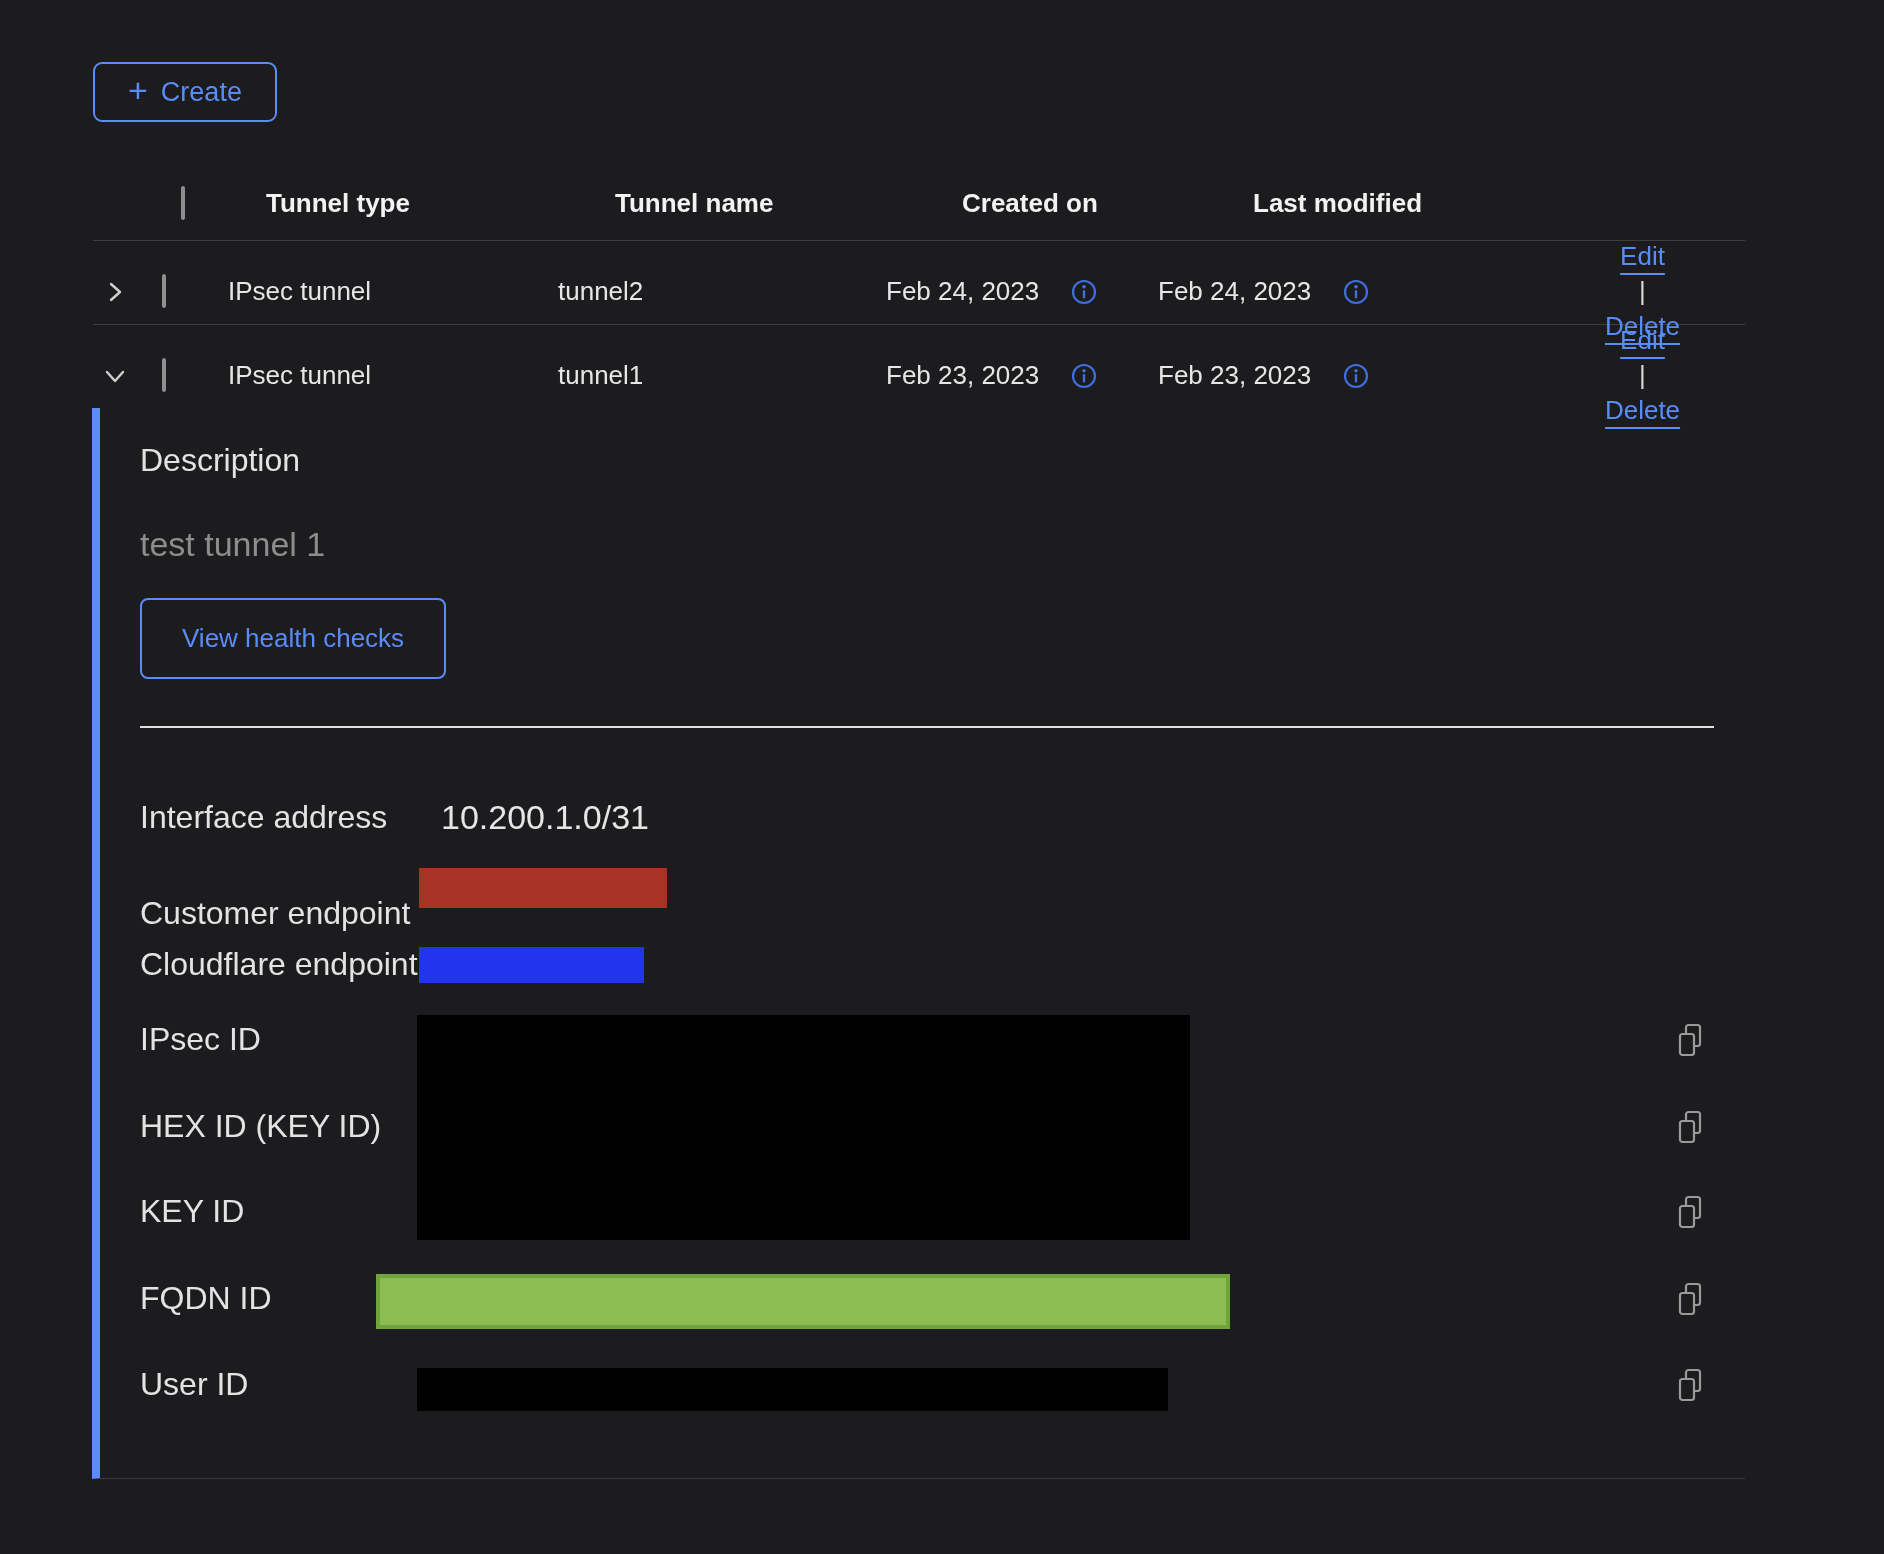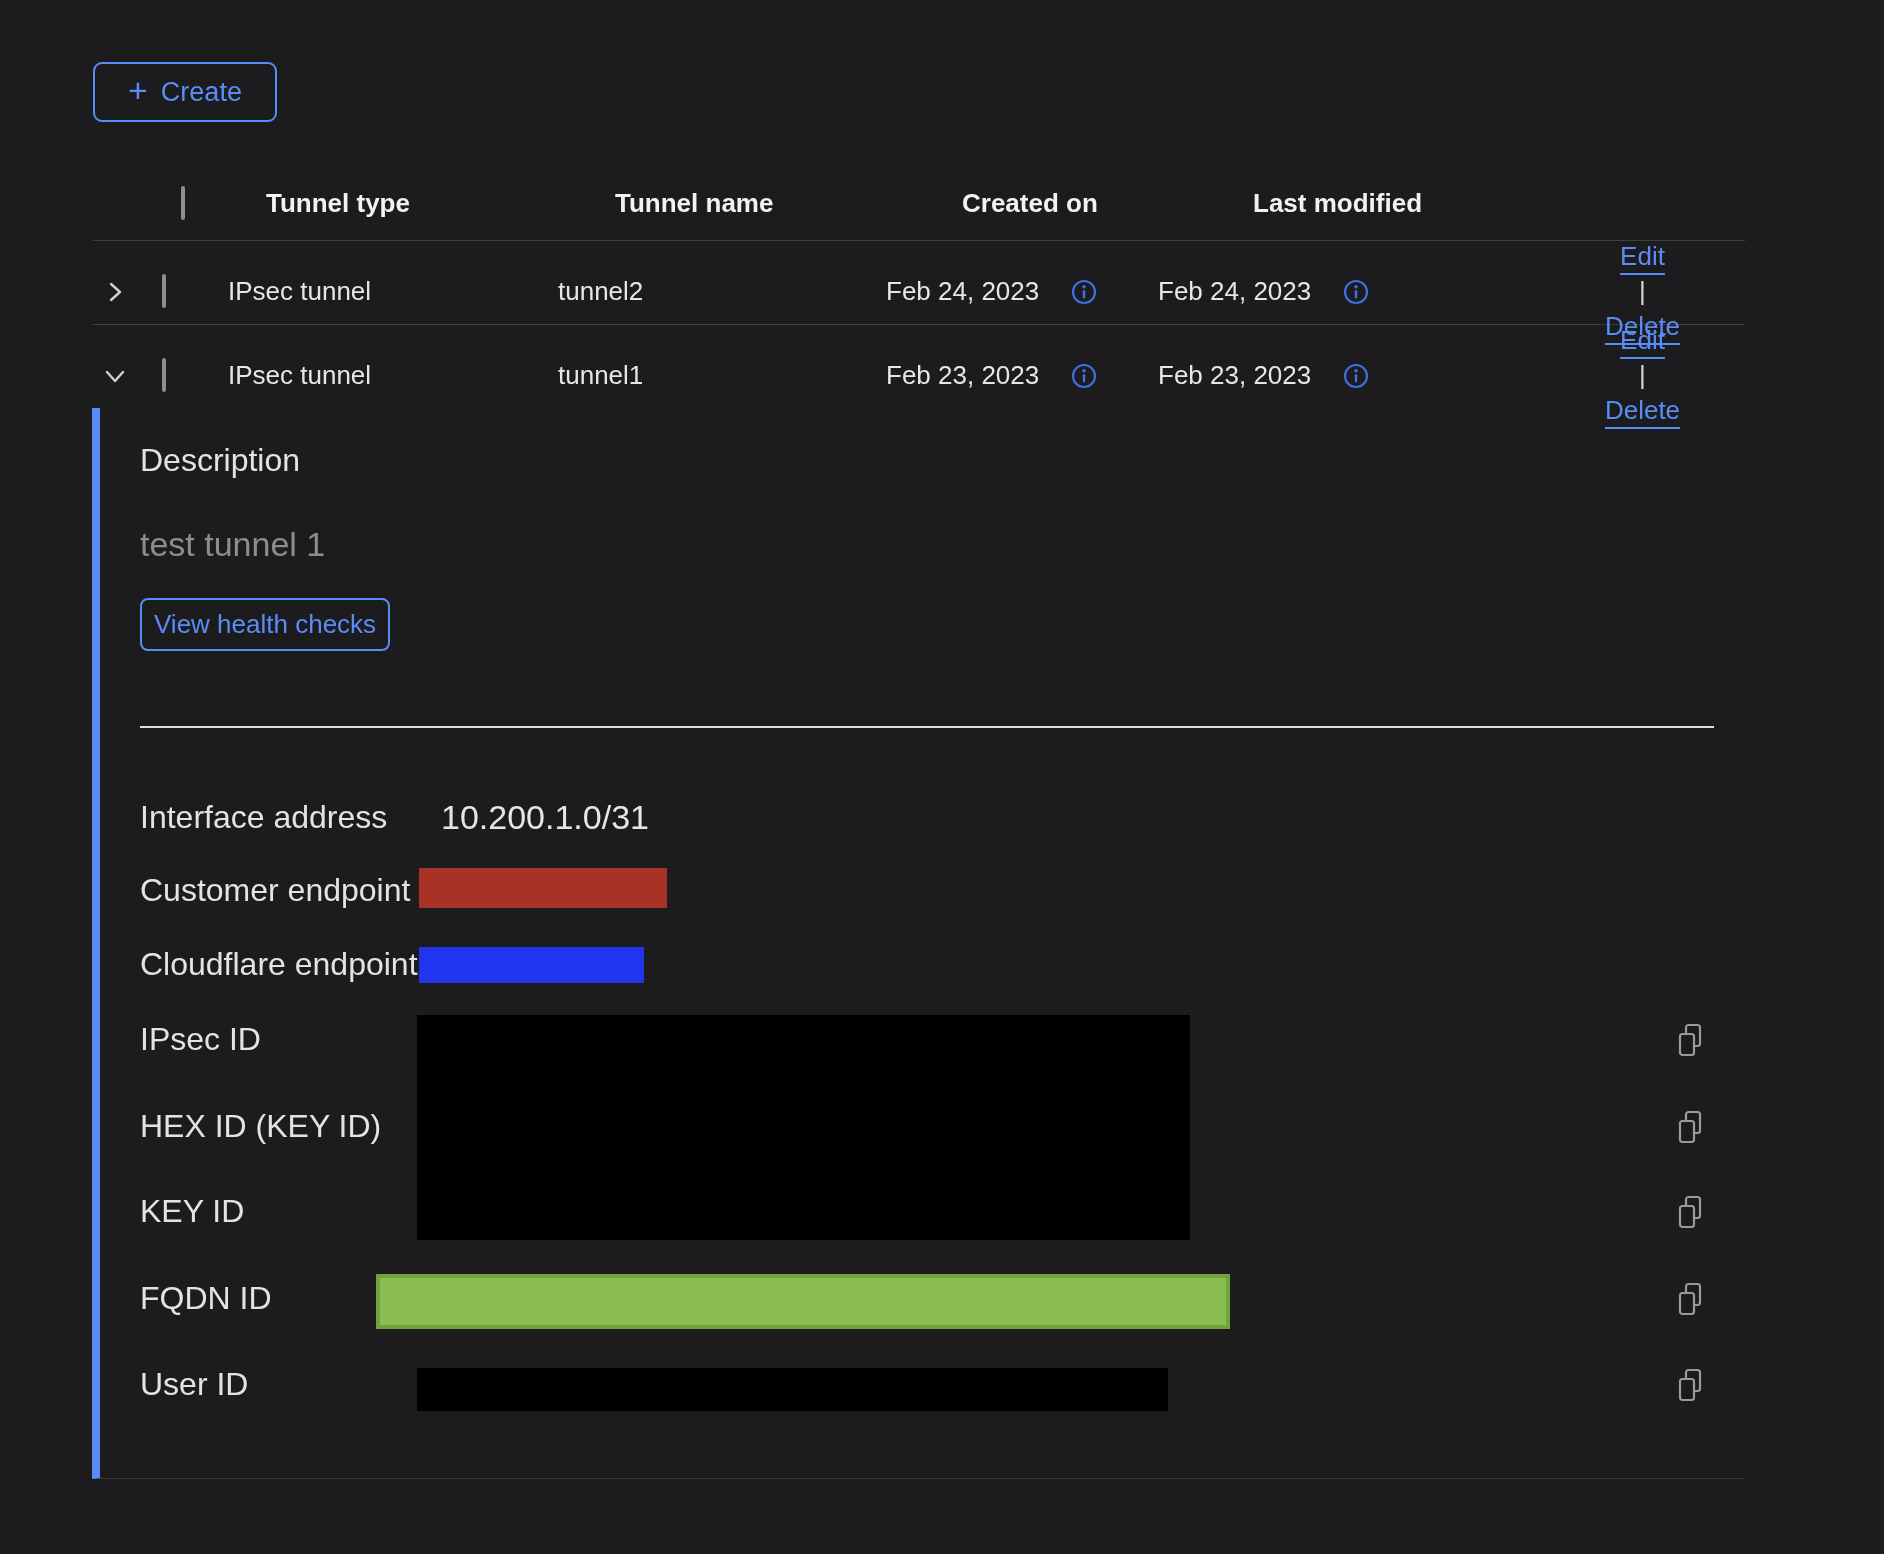--- a/index.html
+++ b/index.html
@@ -50,21 +50,21 @@
   .panel {
     position:relative; margin-left:92px; width:1653px; height:1071px;
     border-left:8px solid var(--accent,#5a8cf8);
     border-bottom:1px solid #3a3a3a;
   }
   .abs { position:absolute; }
   .plabel { font-size:32px; line-height:30px; color:#e3e3e3; white-space:nowrap; }
   .pvalue { font-size:34px; line-height:30px; color:#e6e6e6; }
   .muted  { color:var(--muted,#8d8d8d); }
   .health-btn {
-    position:absolute; left:40px; top:190px; height:53px; padding:0 12px;
+    position:absolute; left:40px; top:190px; height:81px; padding:0 40px;
     background:transparent; border:2px solid var(--accent,#5a8cf8); border-radius:8px;
     color:var(--accent,#5a8cf8); font-size:26px; font-family:inherit; cursor:pointer;
   }
   .hr-light { position:absolute; left:40px; top:318px; width:1574px; height:2px; background:var(--divider-light,#e0e0e0); }
 
   .blk { position:absolute; }
   .blk.red   { left:319px; top:460px; width:248px; height:40px; background:var(--red-block,#a93226); }
   .blk.blue  { left:319px; top:539px; width:225px; height:36px; background:var(--blue-block,#2135ee); }
   .blk.black-group { left:317px; top:607px; width:773px; height:225px; background:var(--black-block,#000); }
   .blk.green { left:276px; top:866px; width:854px; height:55px; background:var(--green-block,#8cbd52); border:4px solid var(--green-border,#6fa33c); }
@@ -184,21 +184,21 @@
   <div class="abs plabel" style="left:40px; top:37px;">Description</div>
   <div class="abs pvalue muted" style="left:40px; top:121px;">test tunnel 1</div>
 
   <button class="health-btn">View health checks</button>
 
   <div class="hr-light"></div>
 
   <div class="abs plabel" style="left:40px; top:394px;">Interface address</div>
   <div class="abs pvalue" style="left:341px; top:394px;">10.200.1.0/31</div>
 
-  <div class="abs plabel" style="left:40px; top:467px;text-align:center;">Customer endpoint</div>
+  <div class="abs plabel" style="left:40px; top:490px;text-align:center;">Customer endpoint</div>
   <div class="blk red"></div>
 
   <div class="abs plabel" style="left:40px; top:541px;">Cloudflare endpoint</div>
   <div class="blk blue"></div>
 
   <div class="blk black-group"></div>
 
   <div class="abs plabel" style="left:40px; top:616px;">IPsec ID</div>
   <button class="copy-btn" style="top:615px;">
     <svg width="30" height="34">

